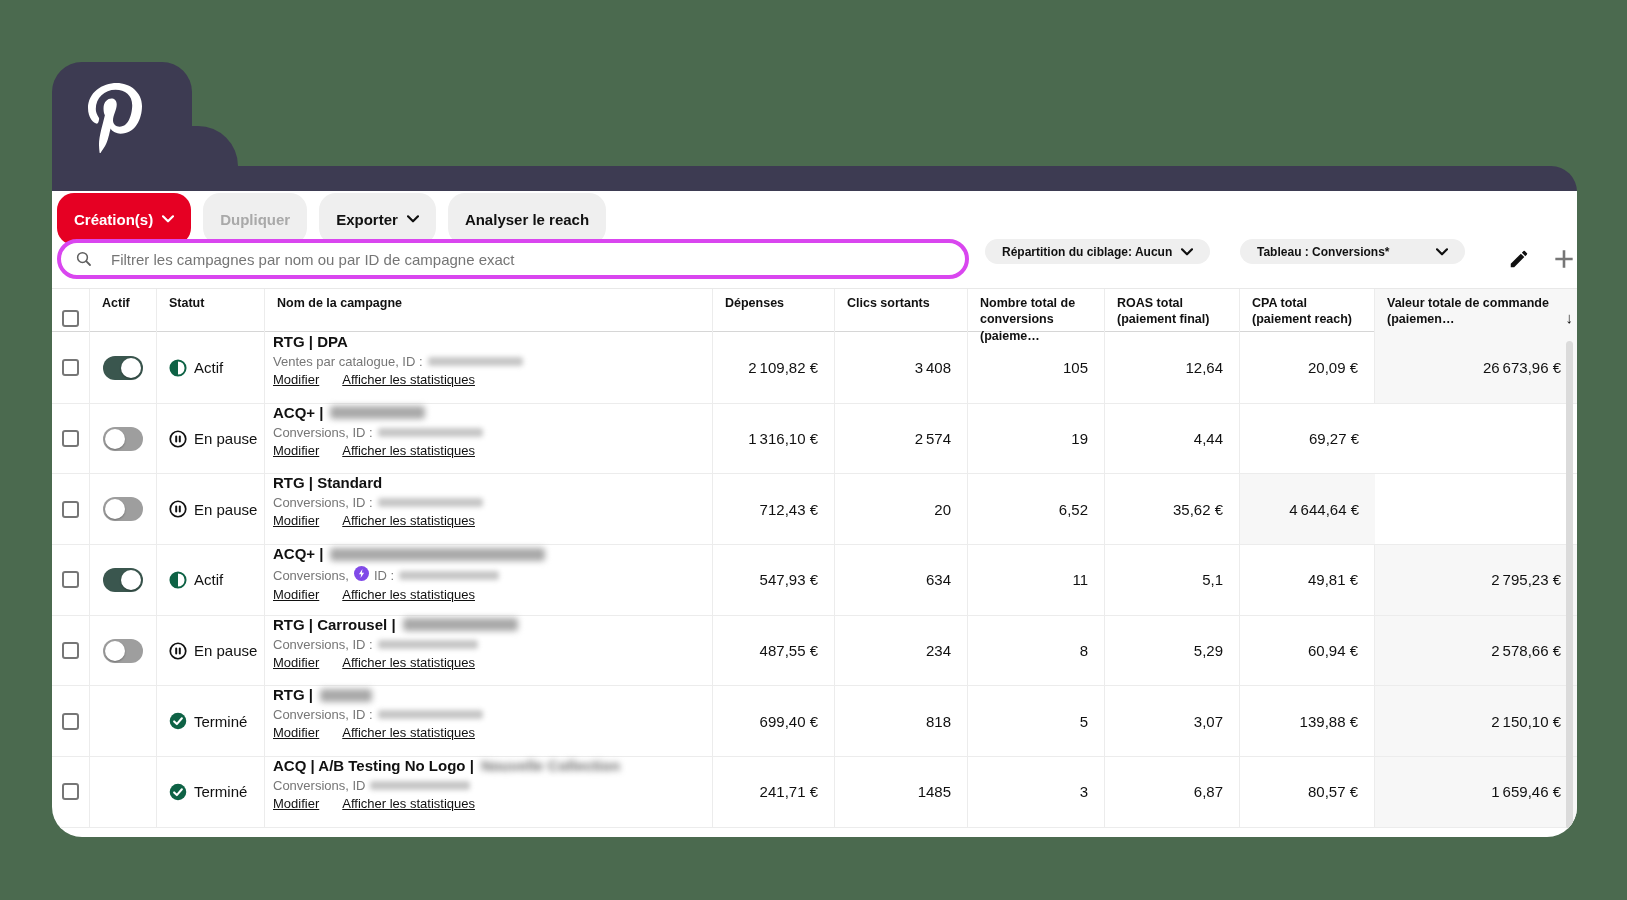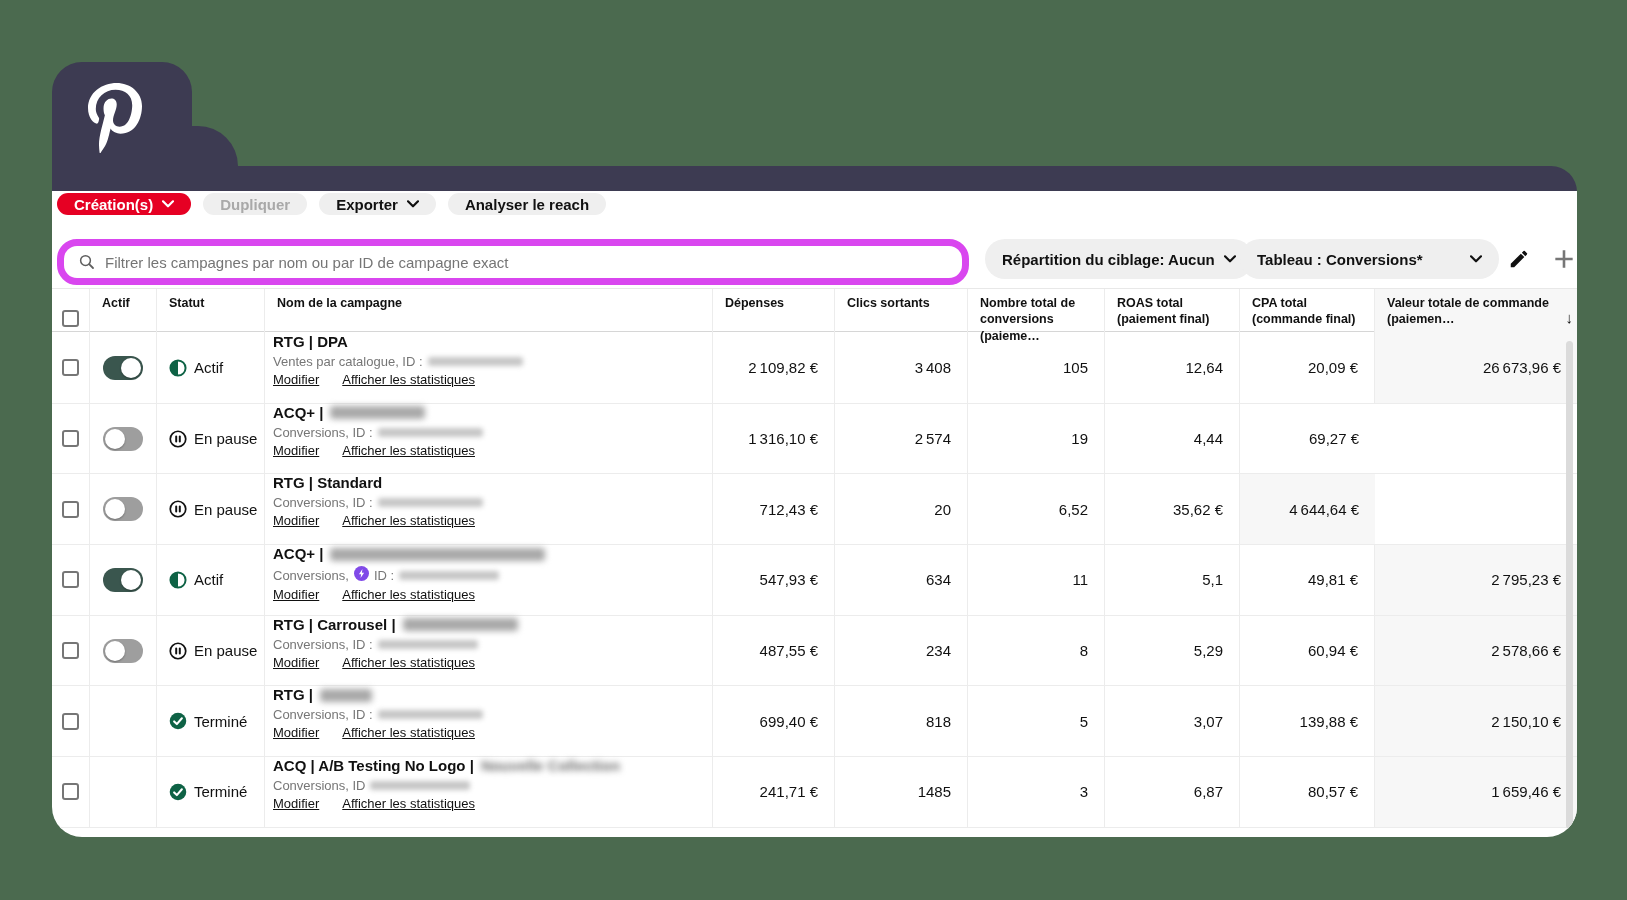--- a/index.html
+++ b/index.html
@@ -18,33 +18,33 @@
   .navy-fillet{position:absolute;left:192px;top:126px;width:46px;height:40px;background:var(--navy);
     border-top-right-radius:46px;}
   .navy-tab svg{position:absolute;left:36px;top:20px;}
 
   
   .card{position:absolute;left:52px;top:191px;width:1525px;height:646px;background:#fff;
     border-radius:0 0 30px 30px;overflow:hidden;}
 
   
   .toolbar{position:absolute;left:5px;top:2px;display:flex;gap:12px;align-items:center;}
-  .btn{display:inline-flex;align-items:center;gap:9px;height:22px;padding:0 17px;border:none;
+  .btn{display:inline-flex;align-items:center;gap:9px;height:52px;padding:0 17px;border:none;
     border-radius:17px;background:#EFEFEF;font-family:inherit;font-size:15px;font-weight:700;color:#111;cursor:pointer;}
   .btn.primary{background:var(--red);color:#fff;}
   .btn.disabled{color:#A9A9A9;text-align:center;}
 
   
   .filter-row{position:absolute;left:0;top:48px;width:100%;height:40px;}
-  .search{position:absolute;left:5px;top:0;width:912px;height:40px;border:7px solid #d946ef;border-radius:20px;
-    background:#fff;display:flex;align-items:center;padding:16px 14px;gap:9px;}
+  .search{position:absolute;left:5px;top:0;width:912px;height:40px;border:4px solid #d946ef;border-radius:20px;
+    background:#fff;display:flex;align-items:center;padding:16px 14px;gap:18px;}
   .search input{border:none;outline:none;flex:1;font-family:inherit;font-size:15px;color:#111;background:transparent;}
   .search input::placeholder{color:#757575;}
-  .pill{position:absolute;top:0;display:inline-flex;align-items:center;gap:9px;height:40px;padding:4px 17px;border:none;
-    border-radius:20px;background:#EFEFEF;font-family:inherit;font-size:15px;font-weight:700;color:#111;cursor:pointer;white-space:nowrap;}
+  .pill{position:absolute;top:0;display:inline-flex;align-items:center;gap:9px;height:25px;padding:4px 17px;border:none;
+    border-radius:20px;background:#EFEFEF;font-family:inherit;font-size:12px;font-weight:700;color:#111;cursor:pointer;white-space:nowrap;}
   .pill.p1{left:933px;} .pill.p2{left:1188px;gap:47px;}
   .iconbtn{position:absolute;top:0;height:40px;border:none;background:transparent;display:flex;align-items:center;
     justify-content:center;cursor:pointer;}
   .iconbtn.edit{left:1449px;width:36px;} .iconbtn.add{left:1496px;width:32px;}
 
   
   .thead,.tr{display:grid;grid-template-columns:38px 67px 108px 448px 122px 133px 137px 135px 135px 202px;width:1525px;}
   .thead{position:absolute;left:0;top:97px;height:44px;border-top:1px solid #E8E8E8;border-bottom:1px solid #D6D6D6;}
   .tbody{position:absolute;left:0;top:142px;}
   .cell{border-right:1px solid #ECECEC;position:relative;}
@@ -162,21 +162,21 @@
       <div class="th cell">
         <span>Clics sortants</span>
       </div>
       <div class="th cell">
         <span>Nombre total de conversions (paieme…</span>
       </div>
       <div class="th cell">
         <span>ROAS total (paiement final)</span>
       </div>
       <div class="th cell">
-        <span>CPA total (commande final)</span>
+        <span>CPA total (paiement reach)</span>
       </div>
       <div class="th cell sorted">
         <span>Valeur totale de commande (paiemen…</span>
         <span class="sort-arrow">↓</span>
       </div>
     </div>
   <div class="tbody" id="tbody">
       <div class="tr">
         <div class="td cell cb-cell">
           <span class="cb"></span>

